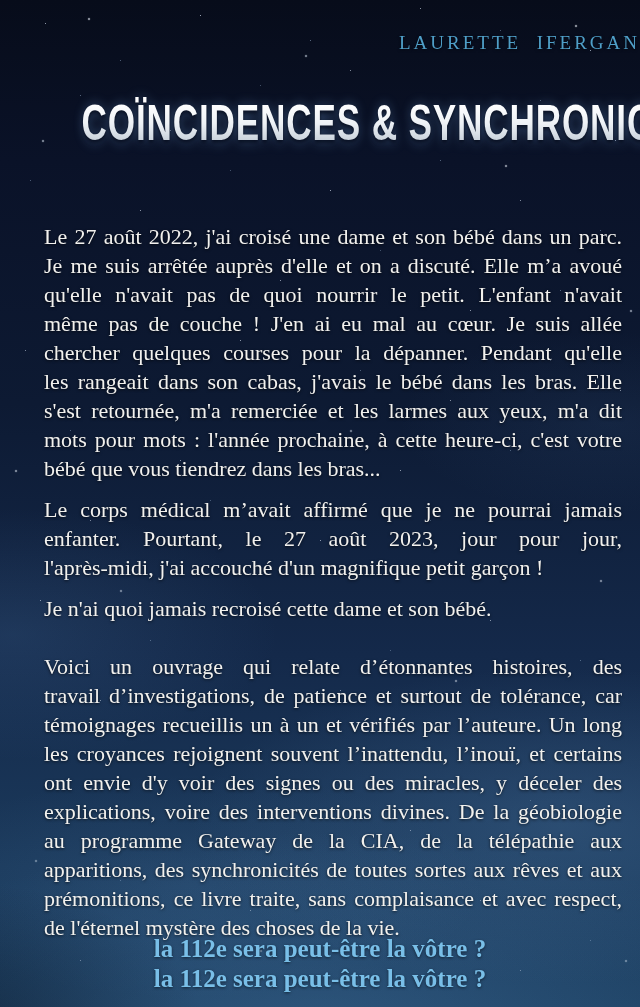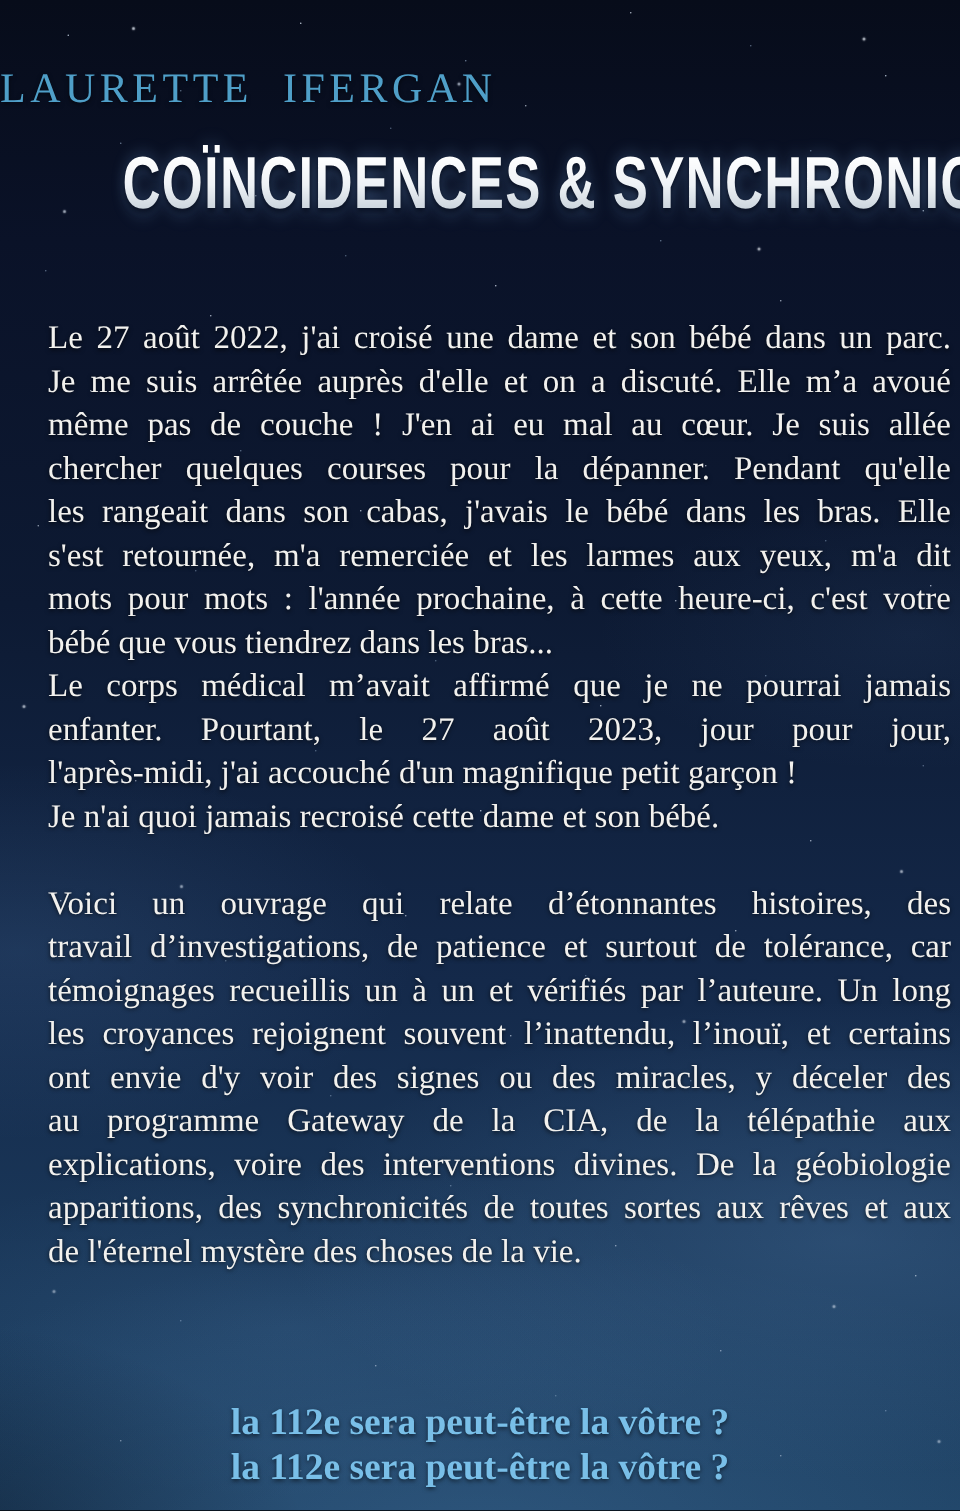--- a/index.html
+++ b/index.html
@@ -57,27 +57,26 @@
     box-shadow:
       88px 18px 1px rgba(235,242,252,.9), 305px 55px 1px rgba(225,235,250,.8), 575px 25px 1px rgba(238,244,252,.9),
       42px 140px 1px rgba(228,238,250,.8), 505px 165px 1px rgba(238,244,252,.85), 630px 310px 1px rgba(228,238,250,.8),
       15px 470px 1px rgba(235,242,252,.8), 350px 430px 1px rgba(225,235,250,.7), 600px 580px 1px rgba(235,242,252,.75),
       120px 590px 1px rgba(228,238,250,.7), 455px 680px 1px rgba(235,242,252,.7), 35px 860px 1px rgba(228,238,250,.6),
       555px 870px 1px rgba(235,242,252,.65), 260px 950px 1px rgba(228,238,250,.55), 625px 960px 1px rgba(235,242,252,.6);
   }
   
   .author{
     position:absolute;top:32px;left:0;width:100%;
-    text-align:left;
-    font-size:28px;font-weight:400;
+    text-align:right;
+    font-size:19px;font-weight:400;
     letter-spacing:3px;
     white-space:pre;
     color:var(--author-color);
     text-shadow:0 1px 3px rgba(0,0,0,.55);
-    margin-top:12px;
   }
   
   .title-wrap{position:absolute;top:98px;left:0;width:100%;text-align:center;}
   .title{
     display:inline-block;
     font-family:"Liberation Sans", sans-serif;
     font-weight:700;
     font-size:44px;
     letter-spacing:1px;
     white-space:nowrap;
@@ -91,21 +90,21 @@
   }
   
   .body-text{
     position:absolute;top:210px;left:0;width:100%;
     padding:0 6px 0 32px;
     color:var(--body-color);
     font-size:22px;
     line-height:29px;
     text-shadow:0 1px 3px rgba(0,0,0,.7);
   }
-  .body-text .block{margin:0;}
+  .body-text .block{margin:12px;}
   .body-text .block + .gap-block{margin-top:29px;}
   .jline{text-align:justify;text-align-last:justify;}
   .jlast{text-align:center;text-align-last:left;}
   
   .tagline{
     position:absolute;top:934px;left:0;width:100%;
     text-align:center;
     font-weight:700;
     font-size:25px;
     line-height:30px;
@@ -123,20 +122,21 @@
   <div class="author">LAURETTE  IFERGAN</div>
 
   <div class="title-wrap">
     <span class="title">COÏNCIDENCES &amp; SYNCHRONICITÉS</span>
   </div>
 
   <div class="body-text" id="body-text">
       <div class="block">
         <div class="jline">Le 27 août 2022, j'ai croisé une dame et son bébé dans un parc.</div>
         <div class="jline">Je me suis arrêtée auprès d'elle et on a discuté. Elle m’a avoué</div>
+        <div class="jline">qu'elle n'avait pas de quoi nourrir le petit. L'enfant n'avait</div>
         <div class="jline">même pas de couche ! J'en ai eu mal au cœur. Je suis allée</div>
         <div class="jline">chercher quelques courses pour la dépanner. Pendant qu'elle</div>
         <div class="jline">les rangeait dans son cabas, j'avais le bébé dans les bras. Elle</div>
         <div class="jline">s'est retournée, m'a remerciée et les larmes aux yeux, m'a dit</div>
         <div class="jline">mots pour mots : l'année prochaine, à cette heure-ci, c'est votre</div>
         <div class="jlast">bébé que vous tiendrez dans les bras...</div>
       </div>
       <div class="block">
         <div class="jline">Le corps médical m’avait affirmé que je ne pourrai jamais</div>
         <div class="jline">enfanter. Pourtant, le 27 août 2023, jour pour jour,</div>
@@ -144,23 +144,24 @@
       </div>
       <div class="block">
         <div class="jlast">Je n'ai quoi jamais recroisé cette dame et son bébé.</div>
       </div>
       <div class="block gap-block">
         <div class="jline">Voici un ouvrage qui relate d’étonnantes histoires, des</div>
         <div class="jline">travail d’investigations, de patience et surtout de tolérance, car</div>
         <div class="jline">témoignages recueillis un à un et vérifiés par l’auteure. Un long</div>
         <div class="jline">les croyances rejoignent souvent l’inattendu, l’inouï, et certains</div>
         <div class="jline">ont envie d'y voir des signes ou des miracles, y déceler des</div>
+        <div class="jline">explications, voire des interventions divines. De la géobiologie</div>
         <div class="jline">au programme Gateway de la CIA, de la télépathie aux</div>
-        <div class="jline">explications, voire des interventions divines. De la géobiologie</div>
         <div class="jline">apparitions, des synchronicités de toutes sortes aux rêves et aux</div>
+        <div class="jline">prémonitions, ce livre traite, sans complaisance et avec respect,</div>
         <div class="jlast">de l'éternel mystère des choses de la vie.</div>
       </div>
     </div>
 
   <div class="tagline" id="tagline">
       <div>la 112e sera peut-être la vôtre ?</div>
       <div>la 112e sera peut-être la vôtre ?</div>
     </div>
 </div>
 

